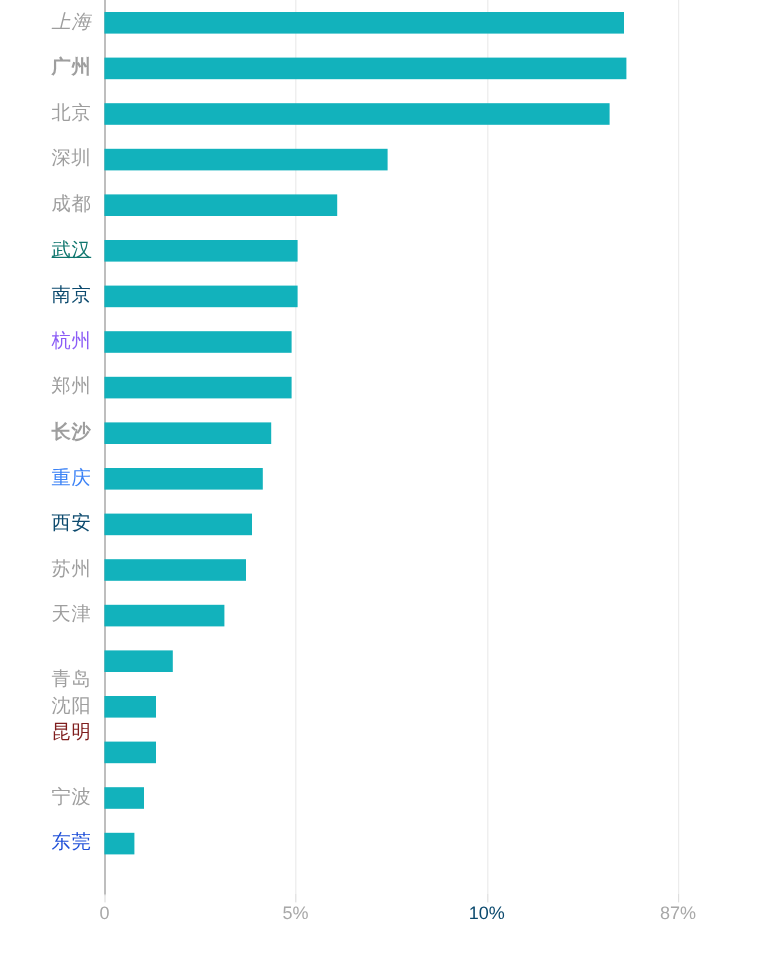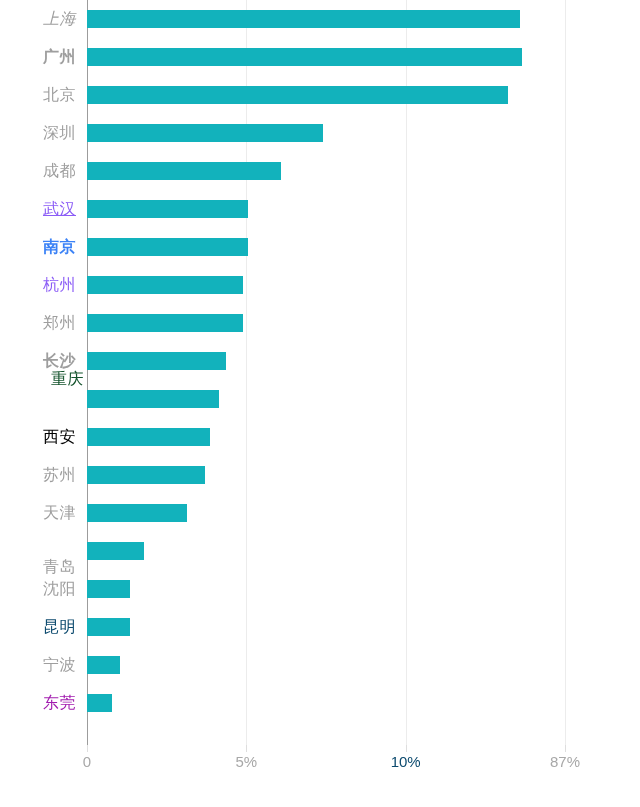--- a/index.html
+++ b/index.html
@@ -97,34 +97,34 @@
     </div>
 
   <div id="axis-line" style="background: rgb(156, 156, 156);"></div>
 
   <div id="category-labels">
       <div class="cat-label" style="top: 0px; color: rgb(158, 158, 158); font-style: italic;">上海</div>
       <div class="cat-label" style="top: 38px; color: rgb(158, 158, 158); font-weight: bold;">广州</div>
       <div class="cat-label" style="top: 76px; color: rgb(158, 158, 158);">北京</div>
       <div class="cat-label" style="top: 114px; color: rgb(158, 158, 158);">深圳</div>
       <div class="cat-label" style="top: 152px; color: rgb(158, 158, 158);">成都</div>
-      <div class="cat-label" style="top: 190px; color: #8b5cf6; text-decoration: underline;">武汉</div>
-      <div class="cat-label" style="top: 228px; color: #3b82f6; font-weight: bold;">南京</div>
+      <div class="cat-label" style="top: 190px; color: #0f766e; text-decoration: underline;">武汉</div>
+      <div class="cat-label" style="top: 228px; color: #0c4a6e;">南京</div>
       <div class="cat-label" style="top: 266px; color: #8b5cf6;">杭州</div>
       <div class="cat-label" style="top: 304px; color: rgb(158, 158, 158);">郑州</div>
       <div class="cat-label" style="top: 342px; color: rgb(158, 158, 158); font-weight: bold;">长沙</div>
-      <div class="cat-label" style="top: 360px; color: #14532d; padding-left: 8px;">重庆</div>
-      <div class="cat-label" style="top: 418px; color: #000000;">西安</div>
+      <div class="cat-label" style="top: 380px; color: #3b82f6;">重庆</div>
+      <div class="cat-label" style="top: 418px; color: #0c4a6e;">西安</div>
       <div class="cat-label" style="top: 456px; color: rgb(158, 158, 158);">苏州</div>
       <div class="cat-label" style="top: 494px; color: rgb(158, 158, 158);">天津</div>
       <div class="cat-label" style="top: 548px; color: rgb(158, 158, 158);">青岛</div>
       <div class="cat-label" style="top: 570px; color: rgb(158, 158, 158);">沈阳</div>
-      <div class="cat-label" style="top: 608px; color: #0c4a6e;">昆明</div>
+      <div class="cat-label" style="top: 592px; color: #7f1d1d;">昆明</div>
       <div class="cat-label" style="top: 646px; color: rgb(158, 158, 158);">宁波</div>
-      <div class="cat-label" style="top: 684px; color: #a21caf;">东莞</div>
+      <div class="cat-label" style="top: 684px; color: #1d4ed8;">东莞</div>
     </div>
 
   <div id="bars">
       <div class="bar-row" title="上海 13.6%" style="top: 0px; left: 87px;">
         <div class="bar" style="width: 433.387px; background: rgb(18, 178, 188);"></div>
       </div>
       <div class="bar-row" title="广州 13.65%" style="top: 38px; left: 87px;">
         <div class="bar" style="width: 434.98px; background: rgb(18, 178, 188);"></div>
       </div>
       <div class="bar-row" title="北京 13.2%" style="top: 76px; left: 87px;">

